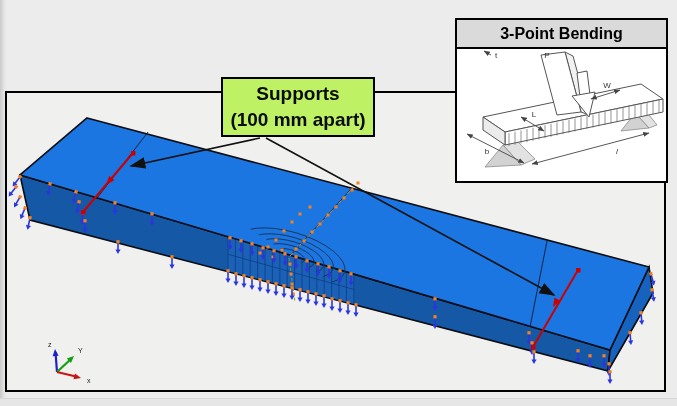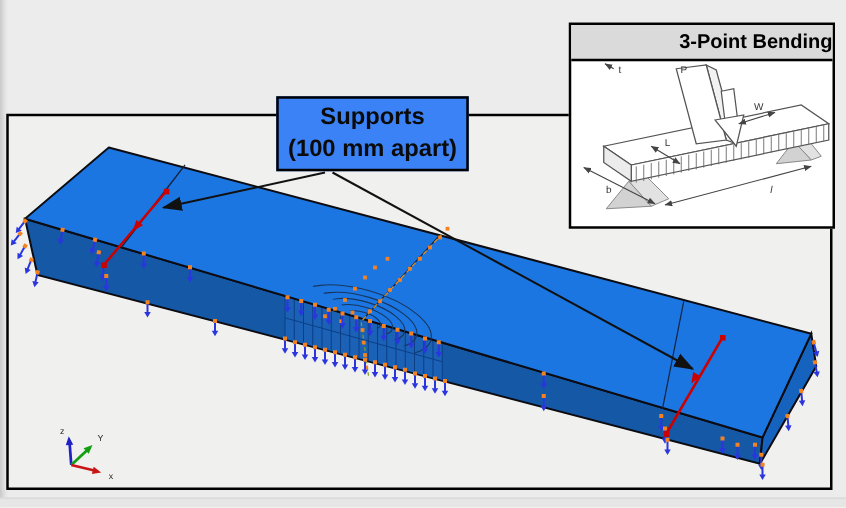--- a/index.html
+++ b/index.html
@@ -5,27 +5,27 @@
   html,body{margin:0;padding:0;}
   body{font-family:"Liberation Sans", sans-serif;}
   .page{position:relative;width:677px;height:406px;background:#ECECEC;overflow:hidden;}
   .left-edge{position:absolute;left:0;top:0;width:7px;height:100%;
     background:linear-gradient(90deg,#c9c9c9,#e4e4e4 60%,#ececec);}
   .bottom-edge{position:absolute;left:0;top:398px;width:100%;height:8px;background:#E6E6E6;border-top:1px solid #d8d8d8;}
   .viewport{position:absolute;left:5px;top:91px;width:661px;height:301px;
     border:2px solid #000;background:#F0F0EE;box-sizing:border-box;z-index:1;}
   .scene{position:absolute;left:0;top:0;width:677px;height:406px;z-index:2;}
   .supports-box{position:absolute;left:221px;top:77px;width:154px;height:60px;
-    background:#3b82f6;border:2px solid #000;box-sizing:border-box;z-index:5;
+    background:#bef264;border:2px solid #000;box-sizing:border-box;z-index:5;
     display:flex;flex-direction:column;justify-content:center;align-items:center;}
   .supports-box .ln{font-size:19px;font-weight:600;color:#0b0b0b;line-height:26px;white-space:nowrap;}
   .inset{position:absolute;left:455px;top:18px;width:213px;height:165px;
     background:#fff;border:2px solid #000;box-sizing:border-box;z-index:6;}
   .inset-header{height:27px;background:#DADADA;border-bottom:2px solid #000;
-    display:flex;align-items:center;justify-content:flex-end;}
+    display:flex;align-items:center;justify-content:center;}
   .inset-header .t{font-size:16px;font-weight:bold;color:#000;}
   .inset-body{position:relative;width:209px;height:134px;}
   .inset-body svg{display:block;}
 </style>
 </head>
 <body>
 
 <div class="page">
   <div class="left-edge"></div>
   <div class="bottom-edge"></div>

